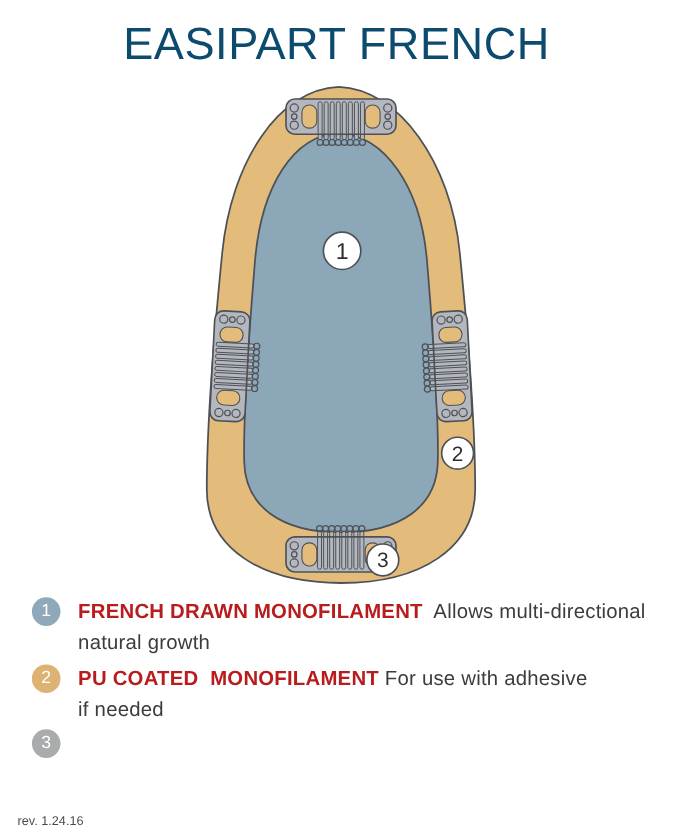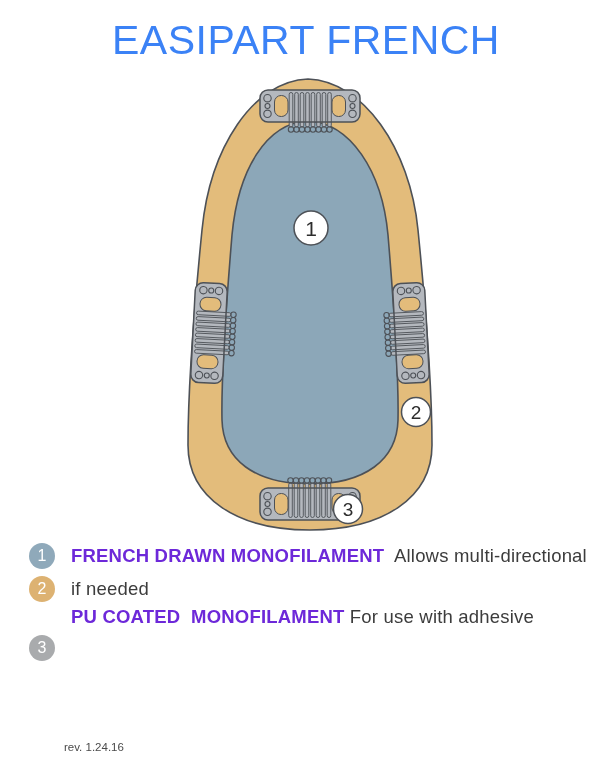--- a/index.html
+++ b/index.html
@@ -10,21 +10,21 @@
     overflow: hidden;
     font-family: "Liberation Sans", sans-serif;
   }
   .page-title {
     position: absolute;
     top: 17px; left: 0; right: 0;
     text-align: center;
     font-size: 41px;
     font-weight: 400;
     letter-spacing: 0.5px;
-    color: #3b82f6;
+    color: #0c4a6e;
   }
   .diagram-svg {
     position: absolute;
     top: 0; left: 0;
   }
   .legend {
     position: absolute;
     top: 542px; left: 29px; right: 20px;
   }
   .legend-item {
@@ -45,28 +45,27 @@
     margin-top: 1px;
   }
   .lines { flex: 1; }
   .line {
     font-size: 18.5px;
     line-height: 28px;
     color: #3c3c3c;
     white-space: pre;
     letter-spacing: 0.2px;
   }
-  .line b { color: #6d28d9; font-weight: bold; }
+  .line b { color: #b91c1c; font-weight: bold; }
   .line:empty { display: none; }
   .footer-rev {
     position: absolute;
     left: 16px; top: 741px;
     font-size: 11.5px;
     color: #4a4a4a;
-    margin-left: 48px;
   }
   svg text.callout-num {
     font-family: "Liberation Sans", sans-serif;
     fill: #2d2d2d;
   }
 </style>
 </head>
 <body>
 
 <div class="page-title">EASIPART FRENCH</div>
@@ -160,28 +159,29 @@
     <text class="callout-num" x="348" y="515.8" font-size="19" text-anchor="middle">3</text>
   </g>
 </svg>
 
 <div class="legend">
 
   <div class="legend-item gap-a">
     <div class="badge" style="background: rgb(143, 169, 186);">1</div>
     <div class="lines">
       <div class="line"><b>FRENCH DRAWN MONOFILAMENT</b><span>  Allows multi-directional</span></div>
+      <div class="line">natural growth</div>
     </div>
   </div>
 
   <div class="legend-item gap-b">
     <div class="badge" style="background: rgb(221, 178, 114);">2</div>
     <div class="lines">
+      <div class="line"><b>PU COATED  MONOFILAMENT</b><span> For use with adhesive</span></div>
       <div class="line">if needed</div>
-      <div class="line"><b>PU COATED  MONOFILAMENT</b><span> For use with adhesive</span></div>
     </div>
   </div>
 
   <div class="legend-item">
     <div class="badge" style="background: rgb(169, 171, 173);">3</div>
     <div class="lines">
     </div>
   </div>
 
 </div>

